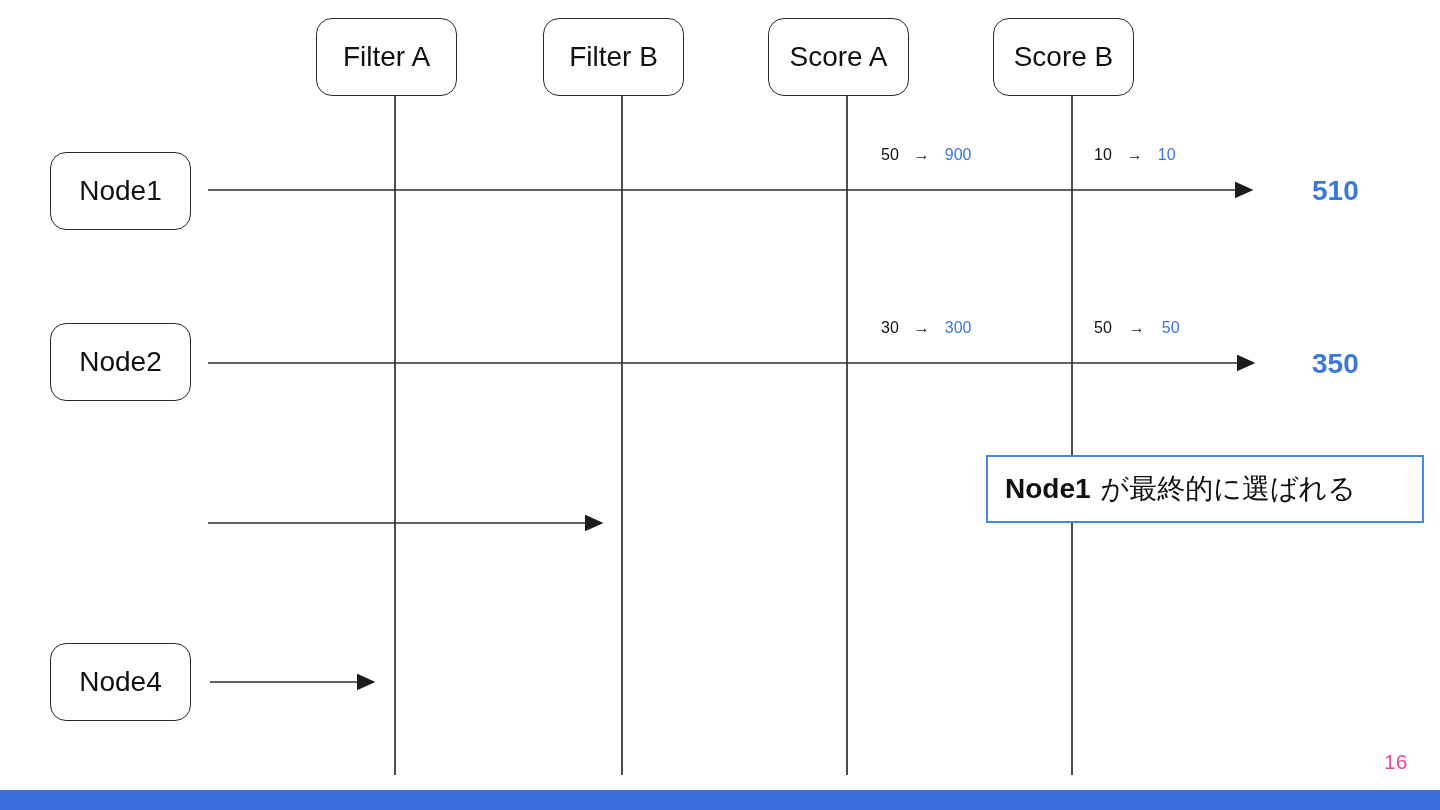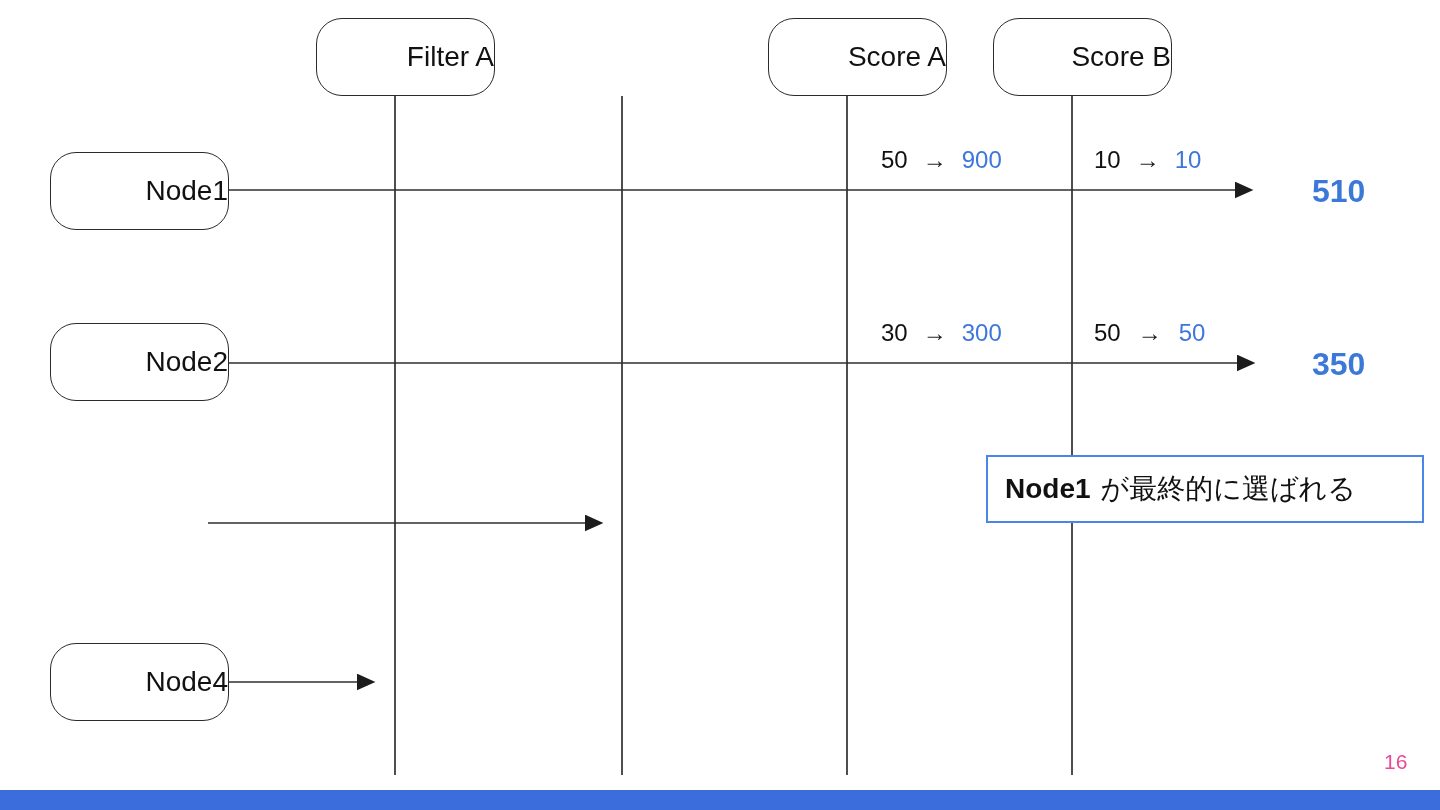--- a/index.html
+++ b/index.html
@@ -11,36 +11,36 @@
   }
   *{margin:0;padding:0;box-sizing:border-box;}
   html,body{width:1440px;height:810px;background:#fff;overflow:hidden;}
   body{font-family:"Liberation Sans",sans-serif;color:#111;position:relative;}
   .slide{position:relative;width:1440px;height:810px;background:#fff;overflow:hidden;}
 
   svg.wires{position:absolute;left:0;top:0;z-index:1;}
   svg.wires line{stroke:var(--line);stroke-width:1.7;}
 
   .stage,.node{
-    position:absolute;width:179px;height:78px;background:#fff;
-    border:1.8px solid #2b2b2b;border-radius:26px;
-    display:flex;align-items:center;justify-content:flex-end;
+    position:absolute;width:141px;height:78px;background:#fff;
+    border:1.8px solid #2b2b2b;border-radius:16px;
+    display:flex;align-items:center;justify-content:center;
     font-size:28px;z-index:2;
   }
   .stage{top:18px;}
   .node{left:50px;}
 
   .score-note{
     position:absolute;display:flex;align-items:baseline;gap:15px;
-    font-size:24px;z-index:2;white-space:nowrap;
+    font-size:16px;z-index:2;white-space:nowrap;
   }
   .score-note .arrow-glyph{color:#1c1c1c;}
   .score-note .weighted{color:var(--accent-text);}
   .total{
-    position:absolute;font-size:32px;font-weight:bold;color:var(--total-text);
+    position:absolute;font-size:28px;font-weight:bold;color:var(--total-text);
     z-index:2;line-height:34px;
   }
 
   .callout{
     position:absolute;left:986px;top:455px;width:438px;height:68px;
     background:#fff;border:2px solid var(--callout-border);
     display:flex;align-items:center;padding-left:17px;
     font-size:28px;z-index:3;white-space:nowrap;
   }
   .callout-subject{font-weight:bold;margin-right:10px;}
@@ -70,20 +70,23 @@
     <line x1="1072" y1="96" x2="1072" y2="775"></line>
 
     <line x1="208" y1="190" x2="1250" y2="190" marker-end="url(#arrowhead)"></line>
     <line x1="208" y1="363" x2="1252" y2="363" marker-end="url(#arrowhead)"></line>
     <line x1="208" y1="523" x2="600" y2="523" marker-end="url(#arrowhead)"></line>
     <line x1="210" y1="682" x2="372" y2="682" marker-end="url(#arrowhead)"></line>
   </svg>
 
   <div class="stage" style="left:316px">
     <span>Filter A</span>
+  </div>
+  <div class="stage" style="left:543px">
+    <span>Filter B</span>
   </div>
   <div class="stage" style="left:993px">
     <span>Score B</span>
   </div>
   <div class="stage" style="left:768px">
     <span>Score A</span>
   </div>
 
   <div class="node" style="top:152px">
     <span>Node1</span>

